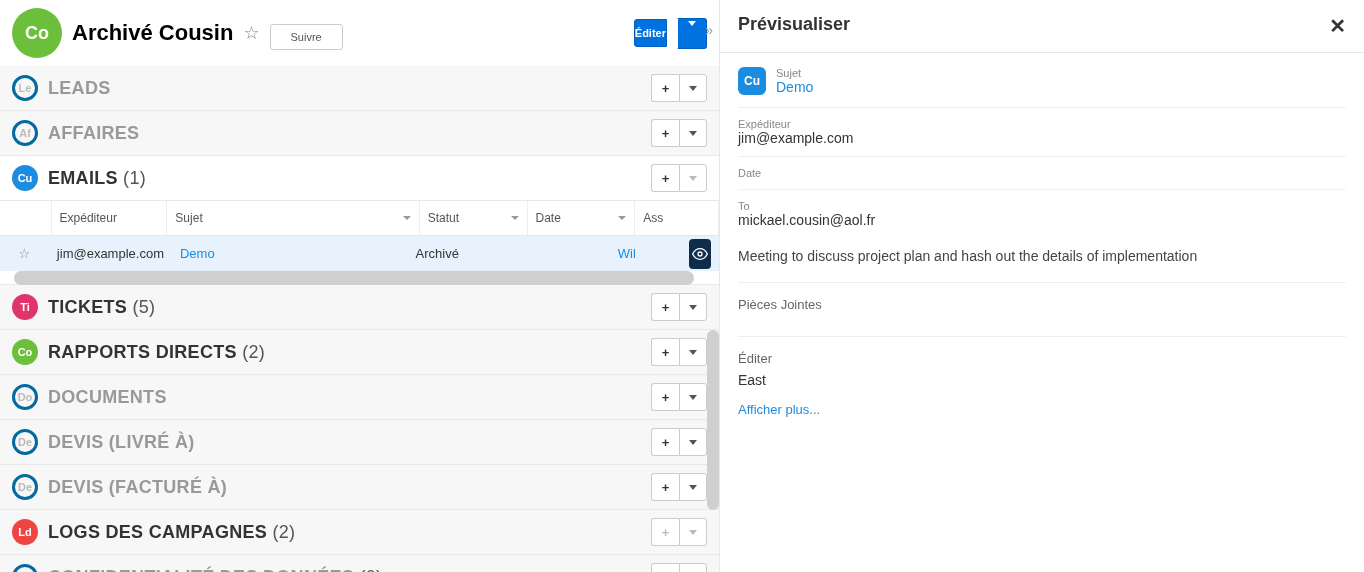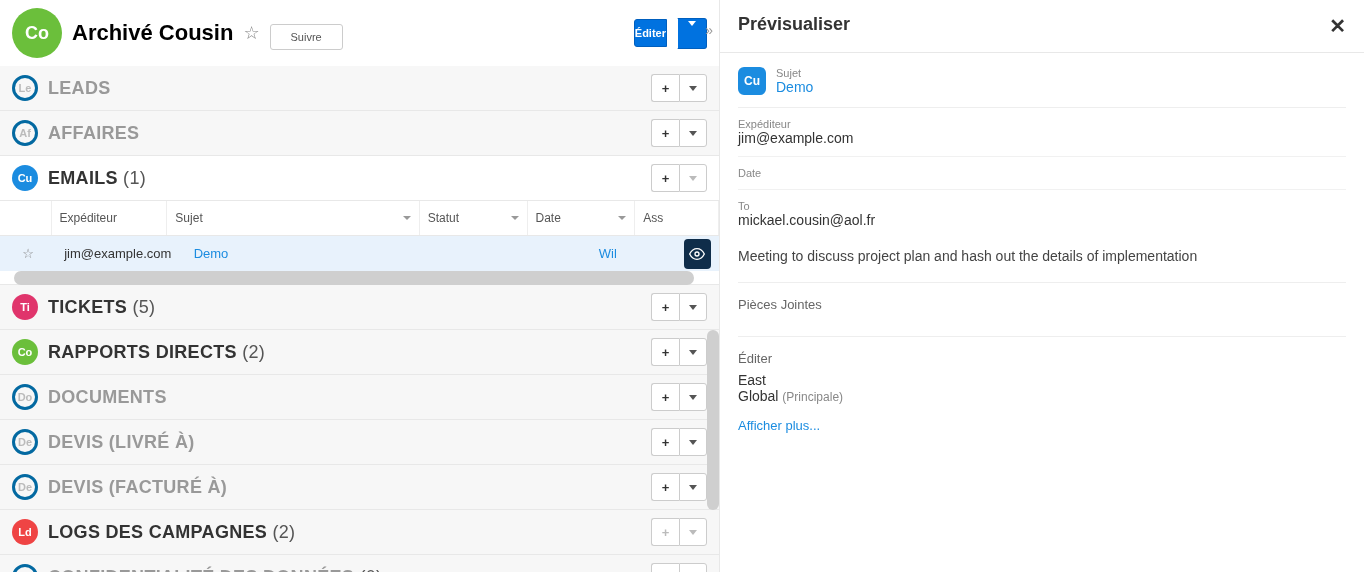--- a/index.html
+++ b/index.html
@@ -139,20 +139,21 @@
         <div class="th col-subj sortable">Sujet</div>
         <div class="th col-status sortable">Statut</div>
         <div class="th col-date sortable">Date</div>
         <div class="th col-ass">Ass</div>
       </div>
 
         <div class="email-row">
           <div class="td col-star" style="text-align:center;color:#888;">☆</div>
           <div class="td col-from">jim@example.com</div>
           <div class="td col-subj link">Demo</div>
+          <div class="td col-status">Archivé</div>
           <div class="td col-date"></div>
           <div class="td col-ass link">Wil</div>
           <div class="eye-btn">
             <svg width="16" height="16" viewBox="0 0 24 24" fill="none" stroke="#fff" stroke-width="2">
               <path d="M1 12s4-8 11-8 11 8 11 8-4 8-11 8S1 12 1 12z"></path>
               <circle cx="12" cy="12" r="3"></circle>
             </svg>
           </div>
         </div>
       <div class="hscroll-track">
@@ -270,19 +271,15 @@
     <div class="field-block" style="border-bottom:none">
       <div class="field-label">To</div>
       <div class="field-value">mickael.cousin@aol.fr</div>
     </div>
     <div class="body-text">Meeting to discuss project plan and hash out the details of implementation</div>
     <div style="border-top:1px solid #eee; margin-top:8px;"></div>
     <div class="section-label">Pièces Jointes</div>
     <div style="border-top:1px solid #eee; margin-top:18px;"></div>
     <div class="section-label">Éditer</div>
     <div class="field-value">East</div>
-    <div>
-      <span class="field-value">Global</span>
-      <span class="principal">(Principale)</span>
-    </div>
     <a class="show-more">Afficher plus...</a>
   </div>
 </div>
 
 </body></html>

